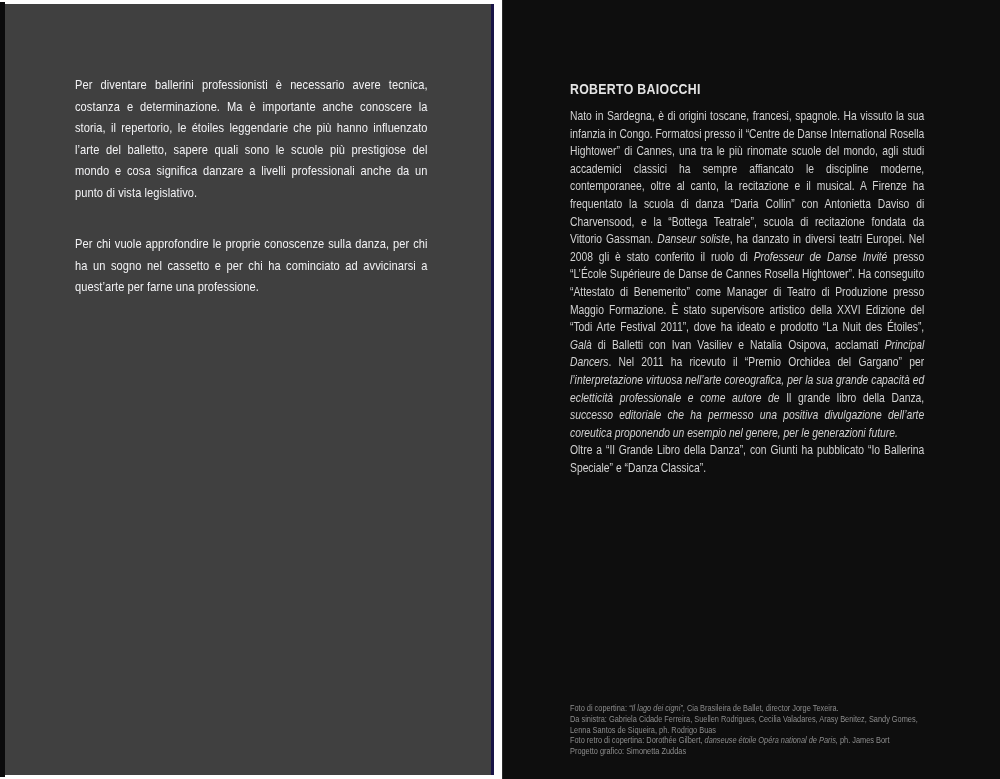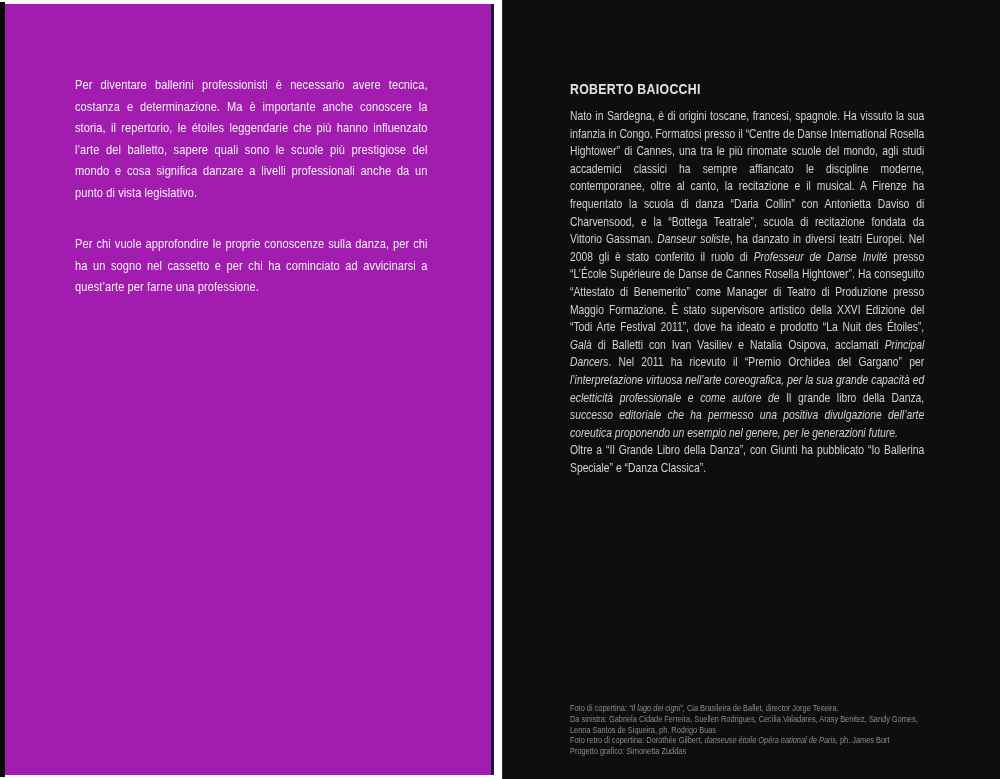--- a/index.html
+++ b/index.html
@@ -20,21 +20,21 @@
     position: absolute;
     left: 0; top: 2px;
     width: 5px; height: 775px;
     background: #0b0b0c;
   }
   
   .panel-left {
     position: absolute;
     left: 5px; top: 4px;
     width: 489px; height: 771px;
-    background: #a21caf;
+    background: #404040;
     border-right: 3px solid #191447;
     box-sizing: border-box;
   }
   
   .panel-right {
     position: absolute;
     left: 502px; top: 0;
     width: 599px; height: 779px;
     background: #0e0e0e;
     border-left: 1px solid #2a2a2a;

